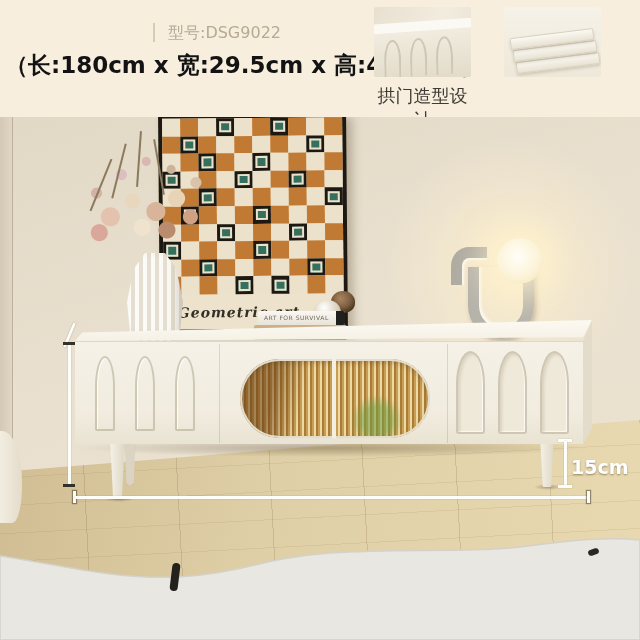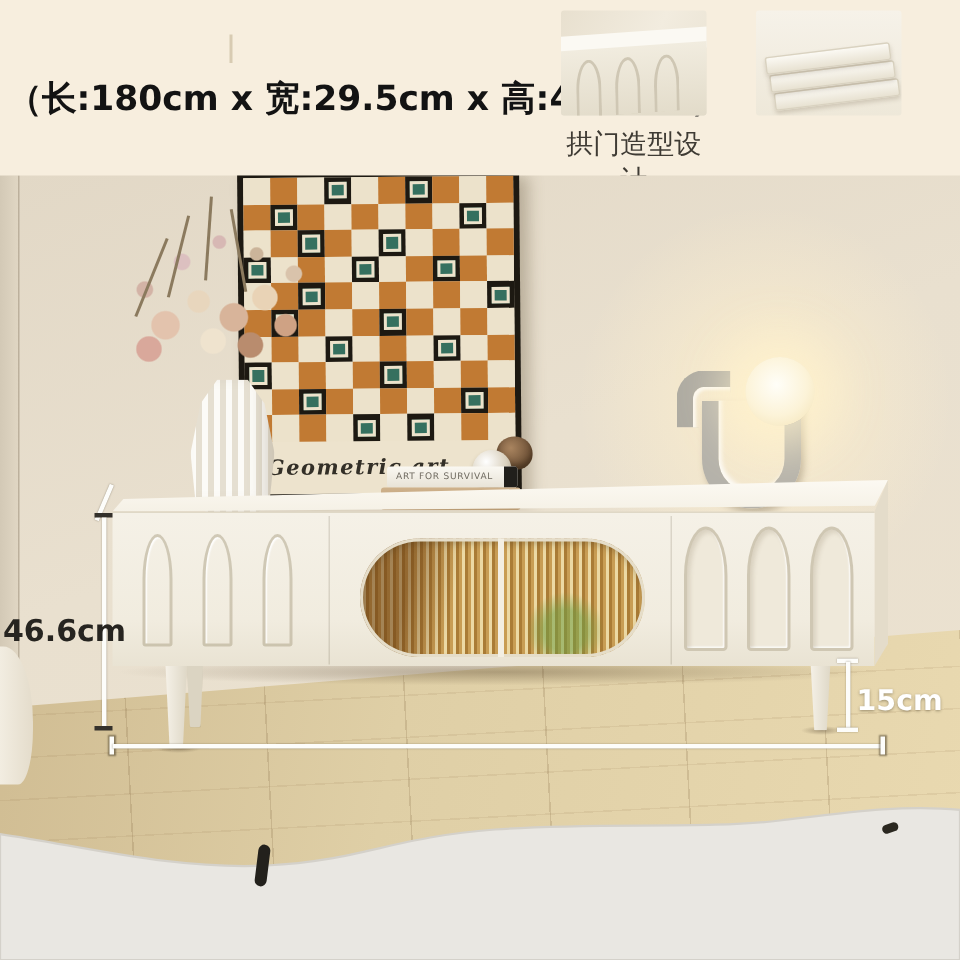--- a/index.html
+++ b/index.html
@@ -135,20 +135,21 @@
   .legline { left:564px; top:324px; width:3px; height:46px; }
   .legcap { position:absolute; width:14px; height:3px; background:#fdfdfa; box-shadow:0 0 1px rgba(60,50,30,.55); }
   .lc1 { left:558px; top:322px; } .lc2 { left:558px; top:368px; }
 </style>
 </head>
 <body>
 
 <div id="stage">
 
   <div class="hdr-divider"></div>
+  <div class="hdr-model">型号:DSG9022</div>
   <div class="hdr-size">（长:180cm x 宽:29.5cm x 高:46.6cm）</div>
 
   <div class="thumb thumb1">
     <div class="t1-top"></div>
     <div class="t1-face">
       <span class="mini-arch"></span>
       <span class="mini-arch"></span>
       <span class="mini-arch"></span>
     </div>
   </div>
@@ -361,21 +362,20 @@
       <div class="sec-div dv2"></div>
       <div class="panel p1"></div>
       <div class="panel p2"></div>
       <div class="panel p3"></div>
     </div>
 
     <div class="dim-line ptr-depth"></div>
     <div class="vtick vt1"></div>
     <div class="dim-line vline"></div>
     <div class="vtick vt2"></div>
-    <div class="dim-text-dark lab-height">46.6cm</div>
     <div class="htick ht1"></div>
     <div class="dim-line hline"></div>
     <div class="htick ht2"></div>
     <div class="legcap lc1"></div>
     <div class="dim-line legline"></div>
     <div class="legcap lc2"></div>
     <div class="dim-text-light lab-leg">15cm</div>
   </div>
 </div>
 

